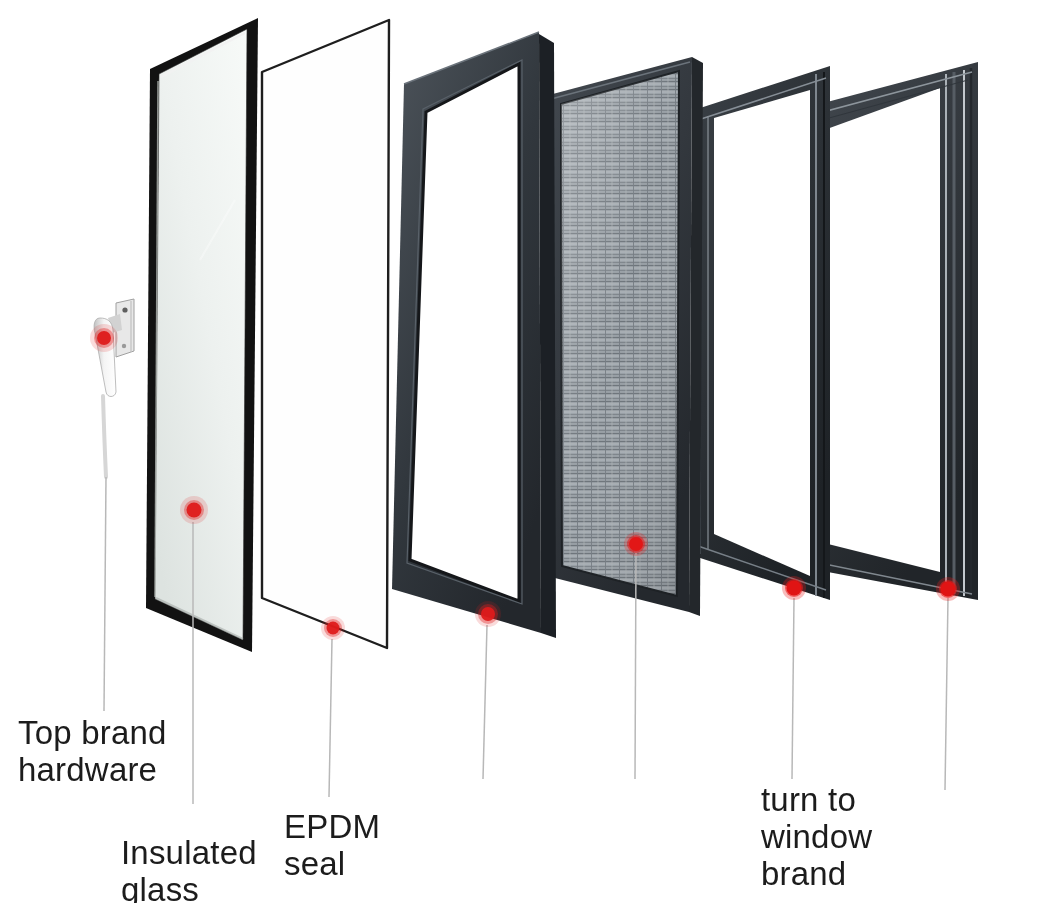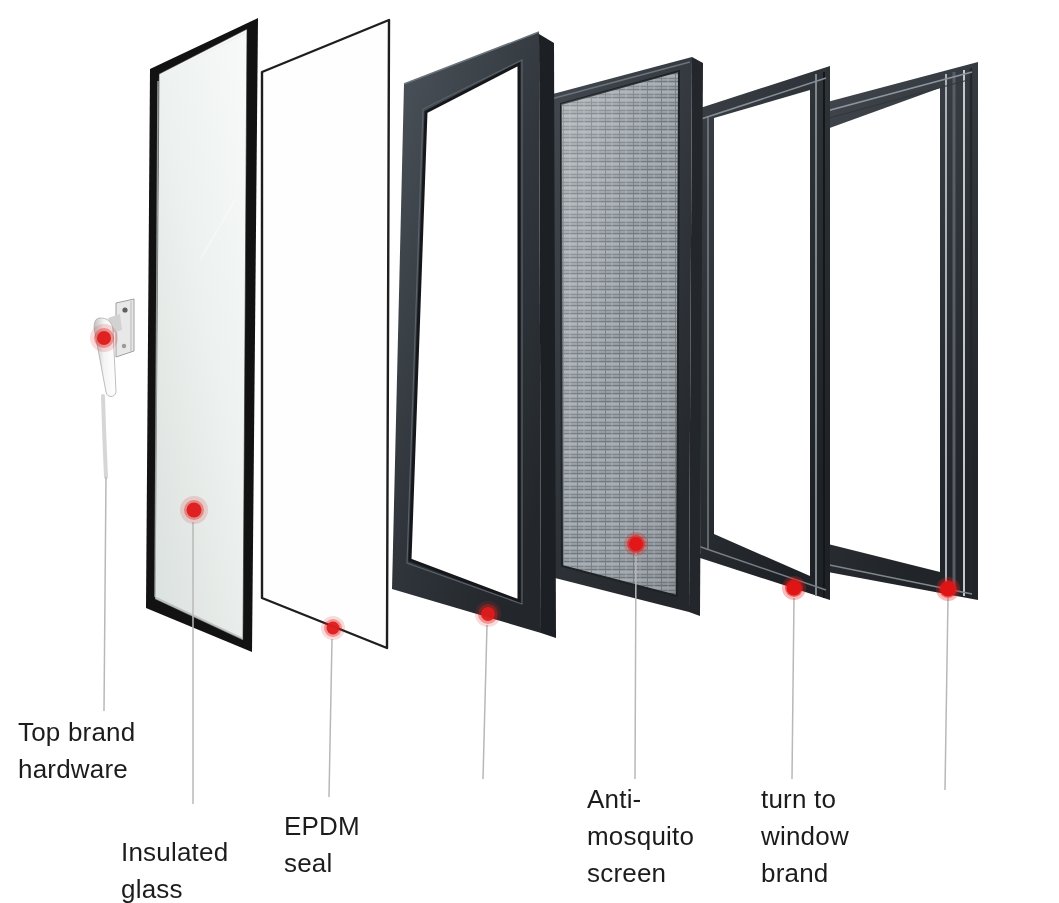--- a/index.html
+++ b/index.html
@@ -12,21 +12,21 @@
     font-family:"Liberation Sans", sans-serif;
   }
   .scene-svg{
     position:absolute;
     left:0;top:0;
     width:1059px;height:903px;
     display:block;
   }
   .label{
     position:absolute;
-    font-size:26px;
+    font-size:33px;
     line-height:37px;
     color:#1c1c1c;
     letter-spacing:0.2px;
     text-align:left;
   }
   .lbl-1{left:18px;  top:714px; width:165px;}
   .lbl-2{left:121px; top:834px; width:135px;}
   .lbl-3{left:284px; top:808px; width:100px;}
   .lbl-4{left:404px; top:781px; width:155px;}
   .lbl-5{left:587px; top:781px; width:150px;}
@@ -193,16 +193,15 @@
         <circle cx="948" cy="589" r="12" fill="#e82020" opacity="0.3"></circle>
         <circle cx="948" cy="589" r="9" fill="#e81a1a" opacity="0.6"></circle>
         <circle cx="948" cy="589" r="7.5" fill="#e01414"></circle>
       </g>
     </g>
   </svg>
 
   <div class="label lbl-1">Top brand hardware</div>
   <div class="label lbl-2">Insulated glass</div>
   <div class="label lbl-3">EPDM seal</div>
-  <div class="label lbl-5">Anti-mosquito screen</div>
   <div class="label lbl-6">turn to window brand</div>
 
 </div>
 
 </body></html>

